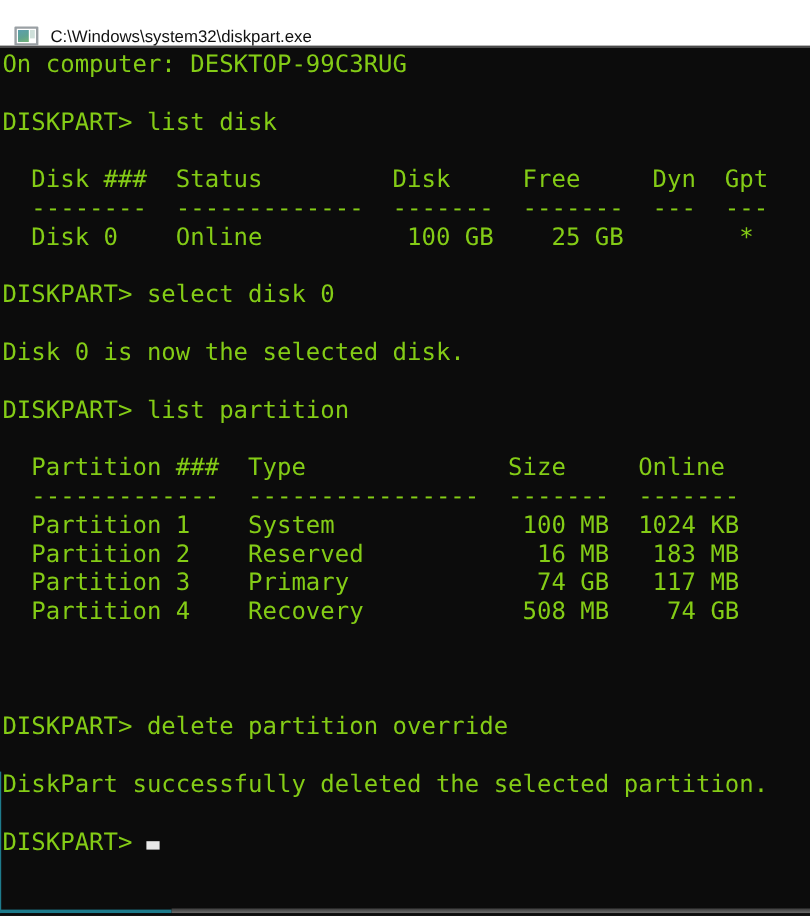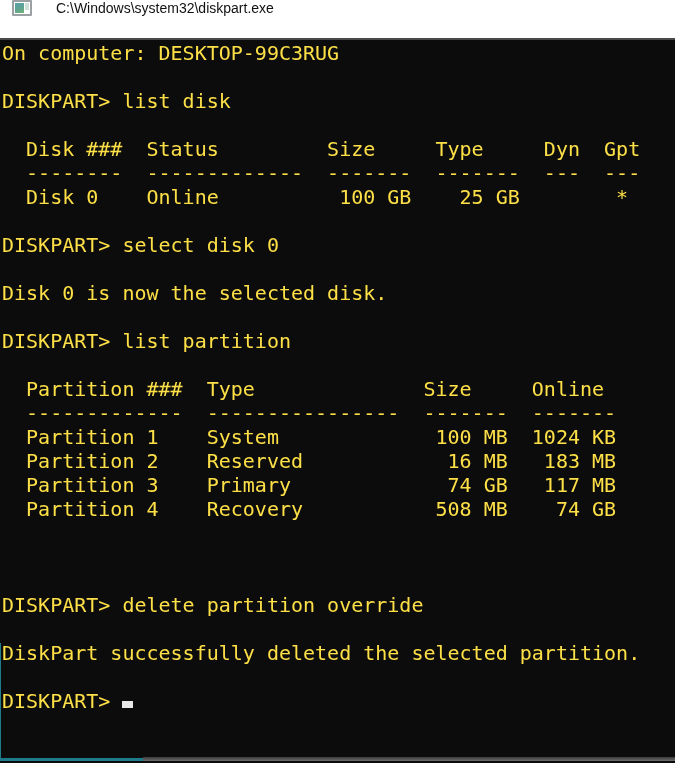--- a/index.html
+++ b/index.html
@@ -13,23 +13,23 @@
     background: #0c0c0c;
     overflow: hidden;
   }
 
   
   .titlebar {
     height: 40px;
     background: #ffffff;
     border-bottom: 2px solid #4a4a4a;
     display: flex;
-    align-items: flex-start;
+    align-items: flex-end;
     padding-left: 12px;
-    gap: 24px;
+    gap: 10px;
   }
   .title-text {
     font-size: 14px;
     color: #111111;
     white-space: nowrap;
   }
   .app-icon {
     position: relative;
     width: 20px;
     height: 16px;
@@ -52,21 +52,21 @@
   }
 
   
   .console {
     position: relative;
     height: 721px;
     padding: 1px 0 0 2px;
     font-family: "DejaVu Sans Mono", "Liberation Mono", monospace;
     font-size: 20px;
     line-height: 24px;
-    color: #fde047;
+    color: #84cc16;
     overflow: hidden;
     cursor: text;
   }
   .line {
     height: 24px;
     white-space: pre;
   }
   .cursor {
     display: inline-block;
     width: 11px;
@@ -107,21 +107,21 @@
     </span>
     <span class="title-text">C:\Windows\system32\diskpart.exe</span>
   </div>
 
   <div class="console">
     <div>
         <div class="line">On computer: DESKTOP-99C3RUG</div>
         <div class="line"></div>
         <div class="line">DISKPART&gt; list disk</div>
         <div class="line"></div>
-        <div class="line">  Disk ###  Status         Size     Type     Dyn  Gpt</div>
+        <div class="line">  Disk ###  Status         Disk     Free     Dyn  Gpt</div>
         <div class="line">  --------  -------------  -------  -------  ---  ---</div>
         <div class="line">  Disk 0    Online          100 GB    25 GB        *</div>
         <div class="line"></div>
         <div class="line">DISKPART&gt; select disk 0</div>
         <div class="line"></div>
         <div class="line">Disk 0 is now the selected disk.</div>
         <div class="line"></div>
         <div class="line">DISKPART&gt; list partition</div>
         <div class="line"></div>
         <div class="line">  Partition ###  Type              Size     Online</div>

